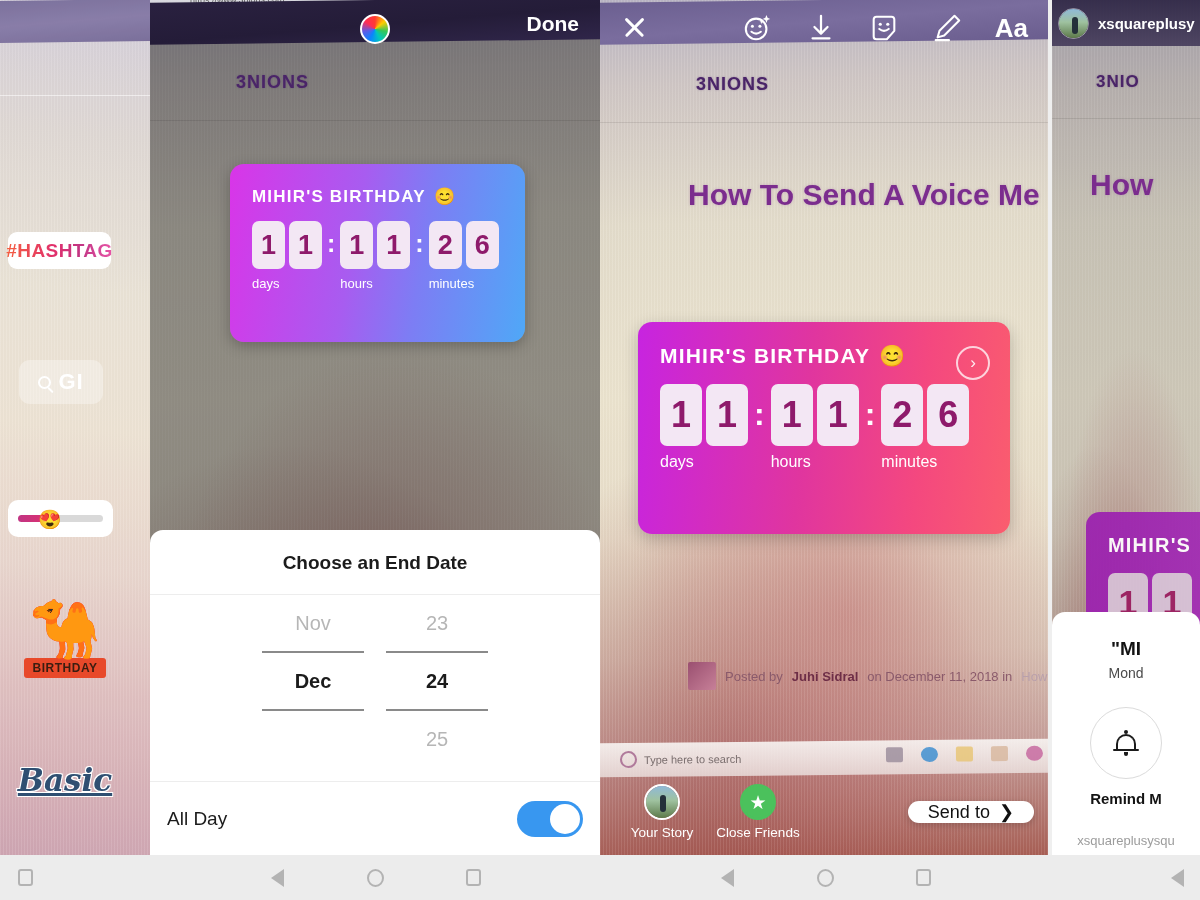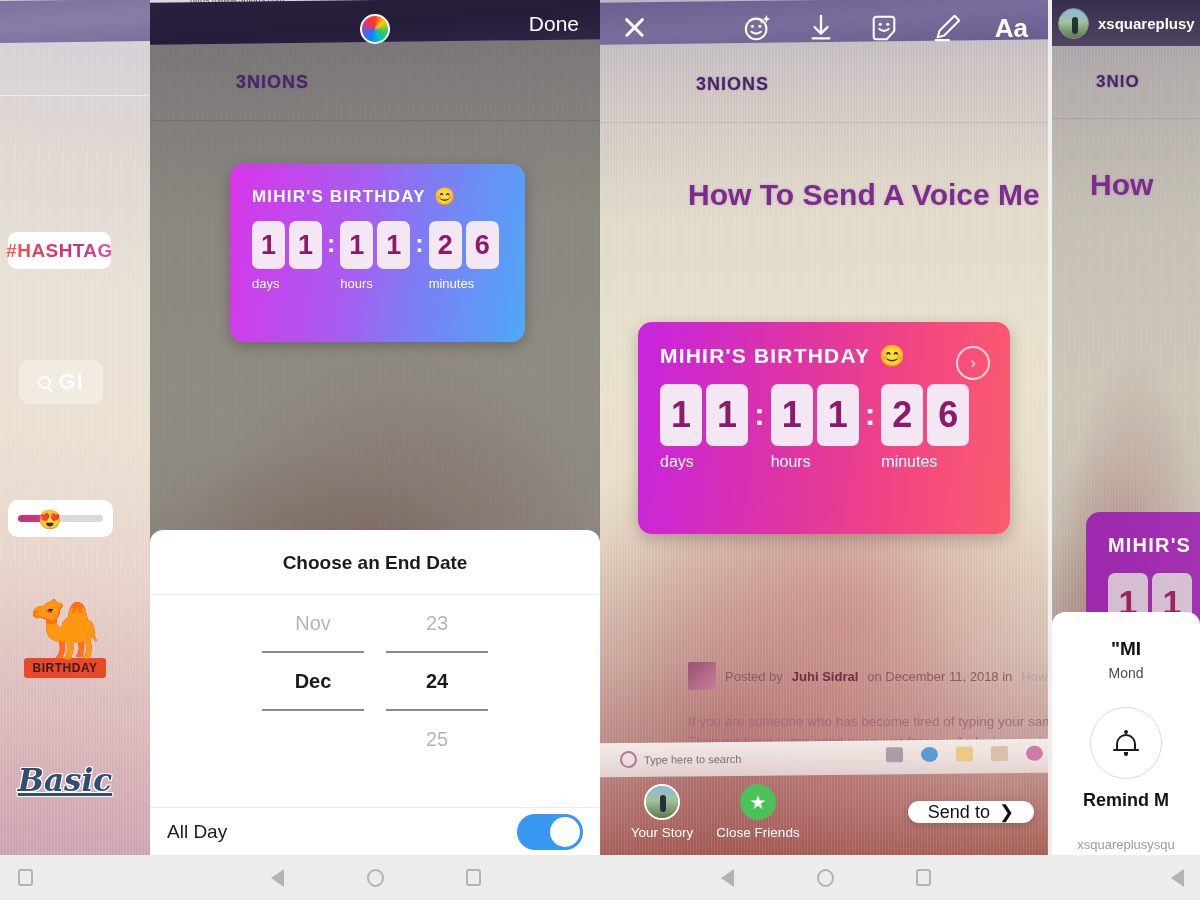--- a/index.html
+++ b/index.html
@@ -109,21 +109,21 @@
   
   #panel2{ left:150px; width:450px; }
   #panel2 .photo{ filter:brightness(.62) saturate(.75); }
   .p2-topbar{ position:absolute; left:0; right:0; top:0; height:56px; z-index:6;
     display:flex; align-items:center; }
   .color-wheel{
     position:absolute; left:210px; top:14px; width:30px; height:30px; border-radius:50%;
     border:2px solid #fff;
     background:conic-gradient(#ff3b30,#ffcc00,#34c759,#00c7be,#0a84ff,#5e5ce6,#ff2d55,#ff3b30);
   }
-  .done-btn{ position:absolute; right:21px; top:12px; color:#fff; font-size:21px; font-weight:normal; }
+  .done-btn{ position:absolute; right:21px; top:12px; color:#fff; font-size:21px; font-weight:bold; }
 
   
   .cd{ position:absolute; border-radius:14px; padding:22px 22px 18px; color:#fff; }
   .cd-title{ display:flex; align-items:center; gap:9px; font-weight:bold;
     letter-spacing:1.2px; white-space:nowrap; }
   .cd-emoji{ font-size:1em; }
   .cd-digits{ display:flex; align-items:flex-start; }
   .cd-grp{ display:flex; flex-direction:column; }
   .cd-boxes{ display:flex; gap:4px; }
   .cd-box{ background:#f3e7f4; border-radius:7px; display:flex; align-items:center;
@@ -148,21 +148,21 @@
   #p2sheet{ height:325px; }
   .sheet-title{ text-align:center; font-size:19px; font-weight:bold; color:#1b1b1b;
     padding:22px 0 20px; }
   .sheet-sep{ height:1px; background:#ededed; }
   .picker{ position:relative; height:200px; display:flex; justify-content:center; gap:22px; }
   .wheel{ width:102px; position:relative; text-align:center; }
   .wh-row{ height:56px; line-height:56px; font-size:20px; }
   .wh-row.dim{ color:#b6b6b6; }
   .wh-row.sel{ color:#1b1b1b; font-weight:bold; }
   .wh-line{ height:2px; background:#8a8a8a; }
-  .allday{ position:absolute; left:0; right:0; bottom:0; height:48px;
+  .allday{ position:absolute; left:0; right:0; bottom:0; height:74px;
     display:flex; align-items:center; justify-content:space-between; padding:0 17px;
     border-top:1px solid #ededed; }
   .allday-label{ font-size:19px; color:#1b1b1b; }
   .toggle{ width:66px; height:36px; border-radius:18px; background:#3897f0; position:relative; }
   .toggle .knob{ position:absolute; right:3px; top:3px; width:30px; height:30px;
     border-radius:50%; background:#fff; }
 
   
   #panel3{ left:600px; width:448px; }
   .p3-top{ position:absolute; left:0; right:0; top:0; height:56px; z-index:6;
@@ -231,21 +231,21 @@
     margin:26px auto 0; display:flex; align-items:center; justify-content:center; }
   .bell{ width:26px; height:26px; position:relative; }
   .bell-body{ position:absolute; left:3px; top:4px; width:20px; height:17px;
     border:2.4px solid #1b1b1b; border-bottom:none; border-radius:10px 10px 2px 2px; }
   .bell-base{ position:absolute; left:0; top:19px; width:26px; height:2.4px;
     background:#1b1b1b; border-radius:2px; }
   .bell-clap{ position:absolute; left:11px; top:22px; width:4px; height:4px;
     background:#1b1b1b; border-radius:0 0 3px 3px; }
   .bell-top{ position:absolute; left:11px; top:0; width:4px; height:4px;
     background:#1b1b1b; border-radius:2px; }
-  .rm-label{ font-size:18px; font-weight:bold; color:#131313; margin-top:11px; white-space:nowrap; }
+  .rm-label{ font-size:15px; font-weight:bold; color:#131313; margin-top:11px; white-space:nowrap; }
   .rm-user{ font-size:13px; color:#9c9c9c; margin-top:26px; white-space:nowrap; }
 
   
   #navbar{ position:absolute; left:0; bottom:0; width:1200px; height:45px; background:#ececec; }
   .nav-btn{ position:absolute; top:0; height:45px; width:40px;
     display:flex; align-items:center; justify-content:center; }
   .nv-sq{ width:15px; height:17px; border:2px solid #b3b3b3; border-radius:3px; }
   .nv-circ{ width:17px; height:18px; border:2px solid #b3b3b3; border-radius:50%; }
   .nv-tri{ width:0; height:0; border-top:9px solid transparent; border-bottom:9px solid transparent;
     border-right:13px solid #b3b3b3; }
@@ -432,24 +432,20 @@
         </div>
       </div>
 
       <div class="post-meta">
         <div class="post-thumb"></div>
         <span>Posted by</span>
         <b>Juhi Sidral</b>
         <span>on December 11, 2018 in</span>
         <span class="muted">How t</span>
       </div>
-      <div class="post-body">
-        <div>If you are someone who has become tired of typing your sam</div>
-        <div>Then we have some good news just for you. As Instagram ha</div>
-      </div>
 
       <div class="taskbar" style="bottom:80px;">
         <div class="tb-circle"></div>
         <div class="tb-search">Type here to search</div>
         <div class="tb-icons">
           <div class="tb-ic" style="background:#9e8f9e"></div>
           <div class="tb-ic" style="background:#3f8fd0;border-radius:50%"></div>
           <div class="tb-ic" style="background:#e8c678"></div>
           <div class="tb-ic" style="background:#d8b9a0"></div>
           <div class="tb-ic" style="background:#c76aa0;border-radius:50%"></div>

